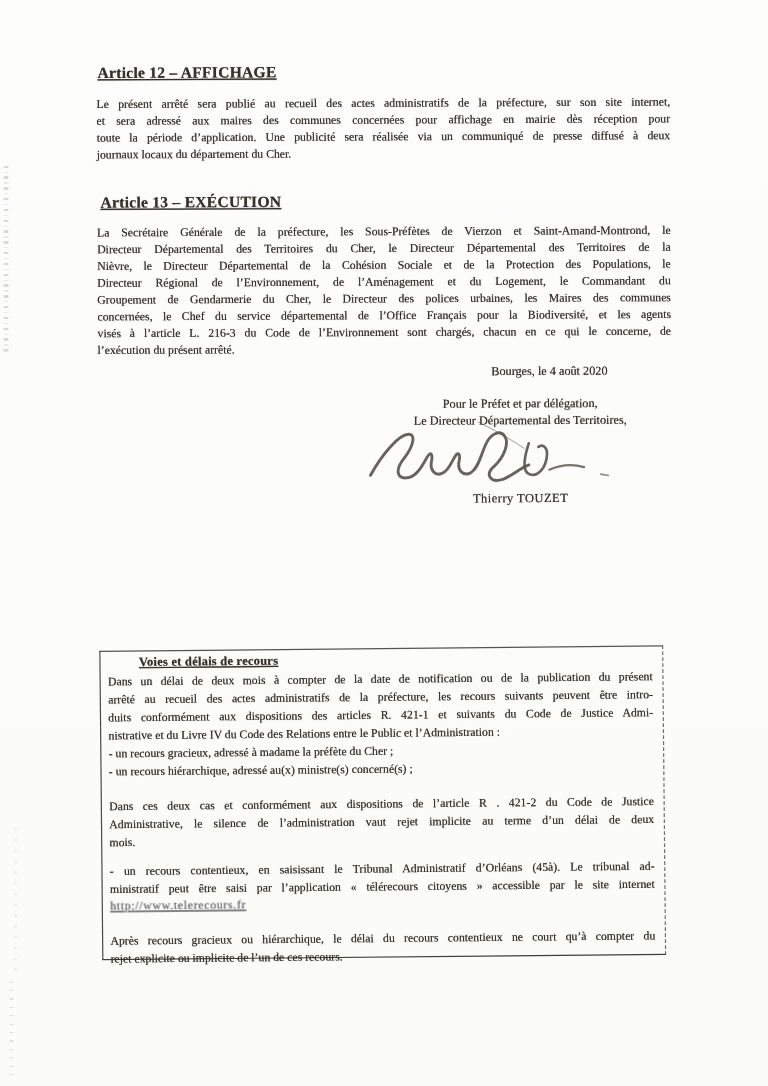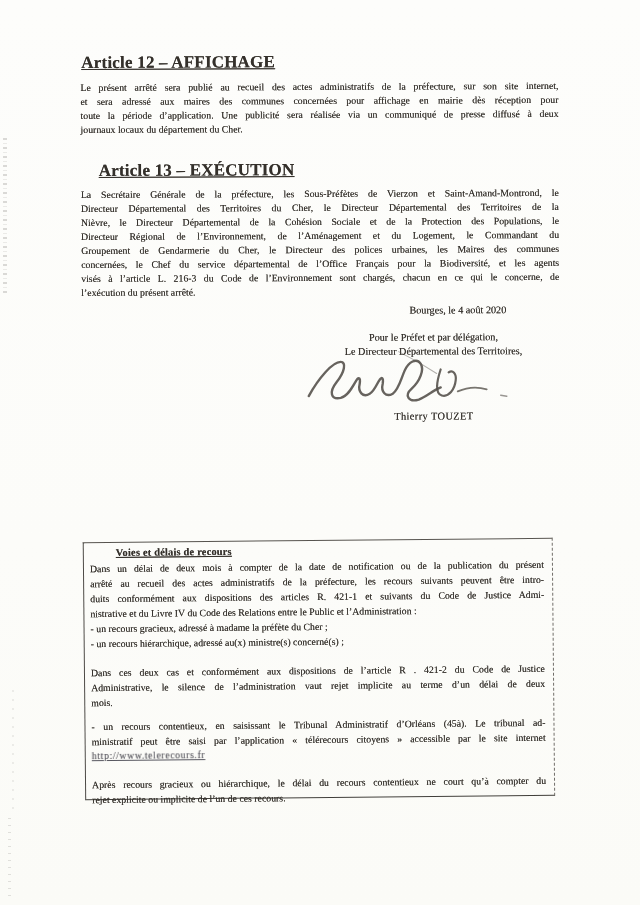--- a/index.html
+++ b/index.html
@@ -12,21 +12,21 @@
     font-family:"Liberation Serif","DejaVu Serif",serif;
     color:#34302b;
   }
   .content{
     position:absolute;inset:0;
     transform:rotate(-0.25deg);
     text-shadow:0 0 0.6px rgba(52,48,43,0.75);
   }
   .abs{position:absolute;}
   .heading{
-    font-size:17px;font-weight:bold;
+    font-size:13px;font-weight:bold;
     text-decoration:underline;
     letter-spacing:0.2px;
   }
   .para{font-size:9.8px;line-height:14px;}
   .line{white-space:nowrap;}
   .just .line{text-align:justify;text-align-last:justify;white-space:normal;}
   .just .line:last-child{text-align-last:auto;}
   .justall .line{text-align:justify;text-align-last:justify;white-space:normal;}
   .plain .line{text-align:left;}
   .center .line{text-align:center;white-space:normal;}
@@ -86,21 +86,21 @@
 
     <div class="abs heading" style="left:83px;top:52px;">Article 12 – AFFICHAGE</div>
 
     <div class="abs para just" style="left:82px;top:80px;width:478px;">
         <div class="line">Le présent arrêté sera publié au recueil des actes administratifs de la préfecture, sur son site internet,</div>
         <div class="line">et sera adressé aux maires des communes concernées pour affichage en mairie dès réception pour</div>
         <div class="line">toute la période d’application. Une publicité sera réalisée via un communiqué de presse diffusé à deux</div>
         <div class="line">journaux locaux du département du Cher.</div>
       </div>
 
-    <div class="abs heading" style="left:100px;top:160px;">Article 13 – EXÉCUTION</div>
+    <div class="abs heading" style="left:85px;top:160px;">Article 13 – EXÉCUTION</div>
 
     <div class="abs para just" style="left:82px;top:187px;width:478px;">
         <div class="line">La Secrétaire Générale de la préfecture, les Sous-Préfètes de Vierzon et Saint-Amand-Montrond, le</div>
         <div class="line">Directeur Départemental des Territoires du Cher, le Directeur Départemental des Territoires de la</div>
         <div class="line">Nièvre, le Directeur Départemental de la Cohésion Sociale et de la Protection des Populations, le</div>
         <div class="line">Directeur Régional de l’Environnement, de l’Aménagement et du Logement, le Commandant du</div>
         <div class="line">Groupement de Gendarmerie du Cher, le Directeur des polices urbaines, les Maires des communes</div>
         <div class="line">concernées, le Chef du service départemental de l’Office Français pour la Biodiversité, et les agents</div>
         <div class="line">visés à l’article L. 216-3 du Code de l’Environnement sont chargés, chacun en ce qui le concerne, de</div>
         <div class="line">l’exécution du présent arrêté.</div>

